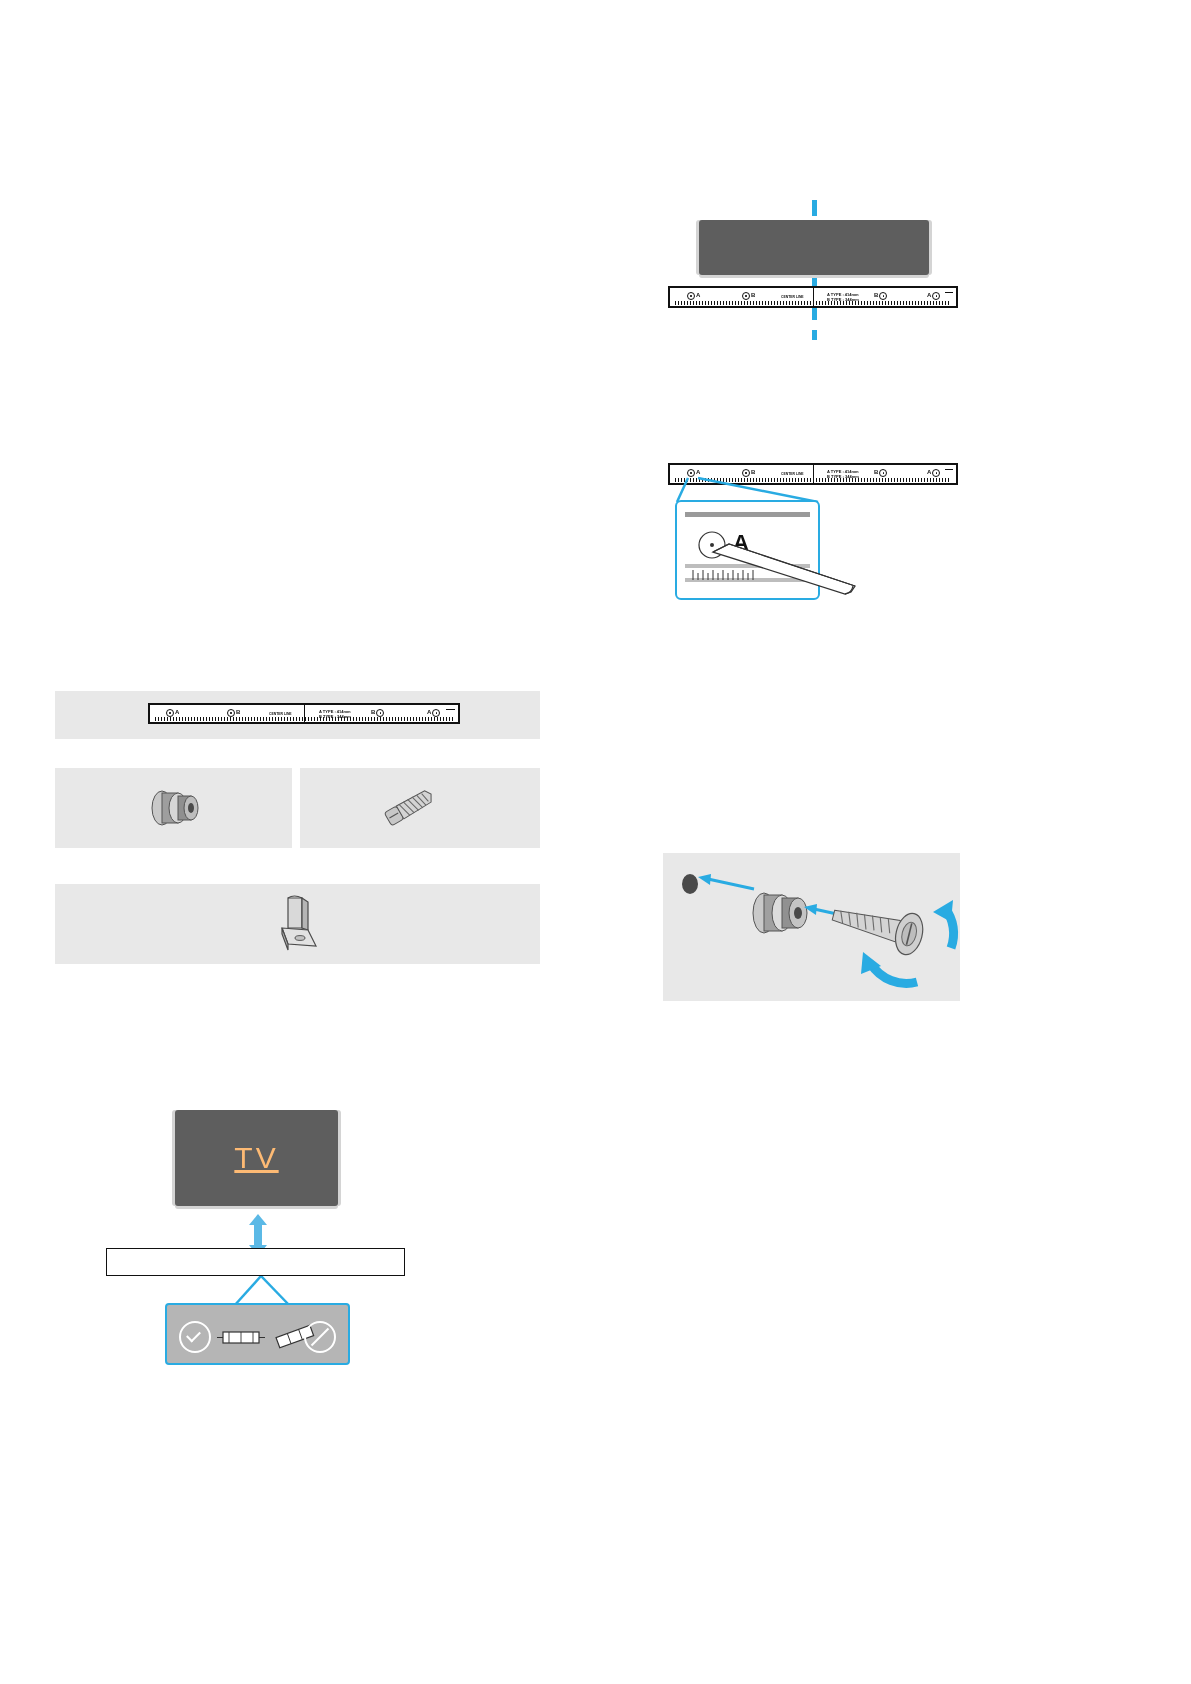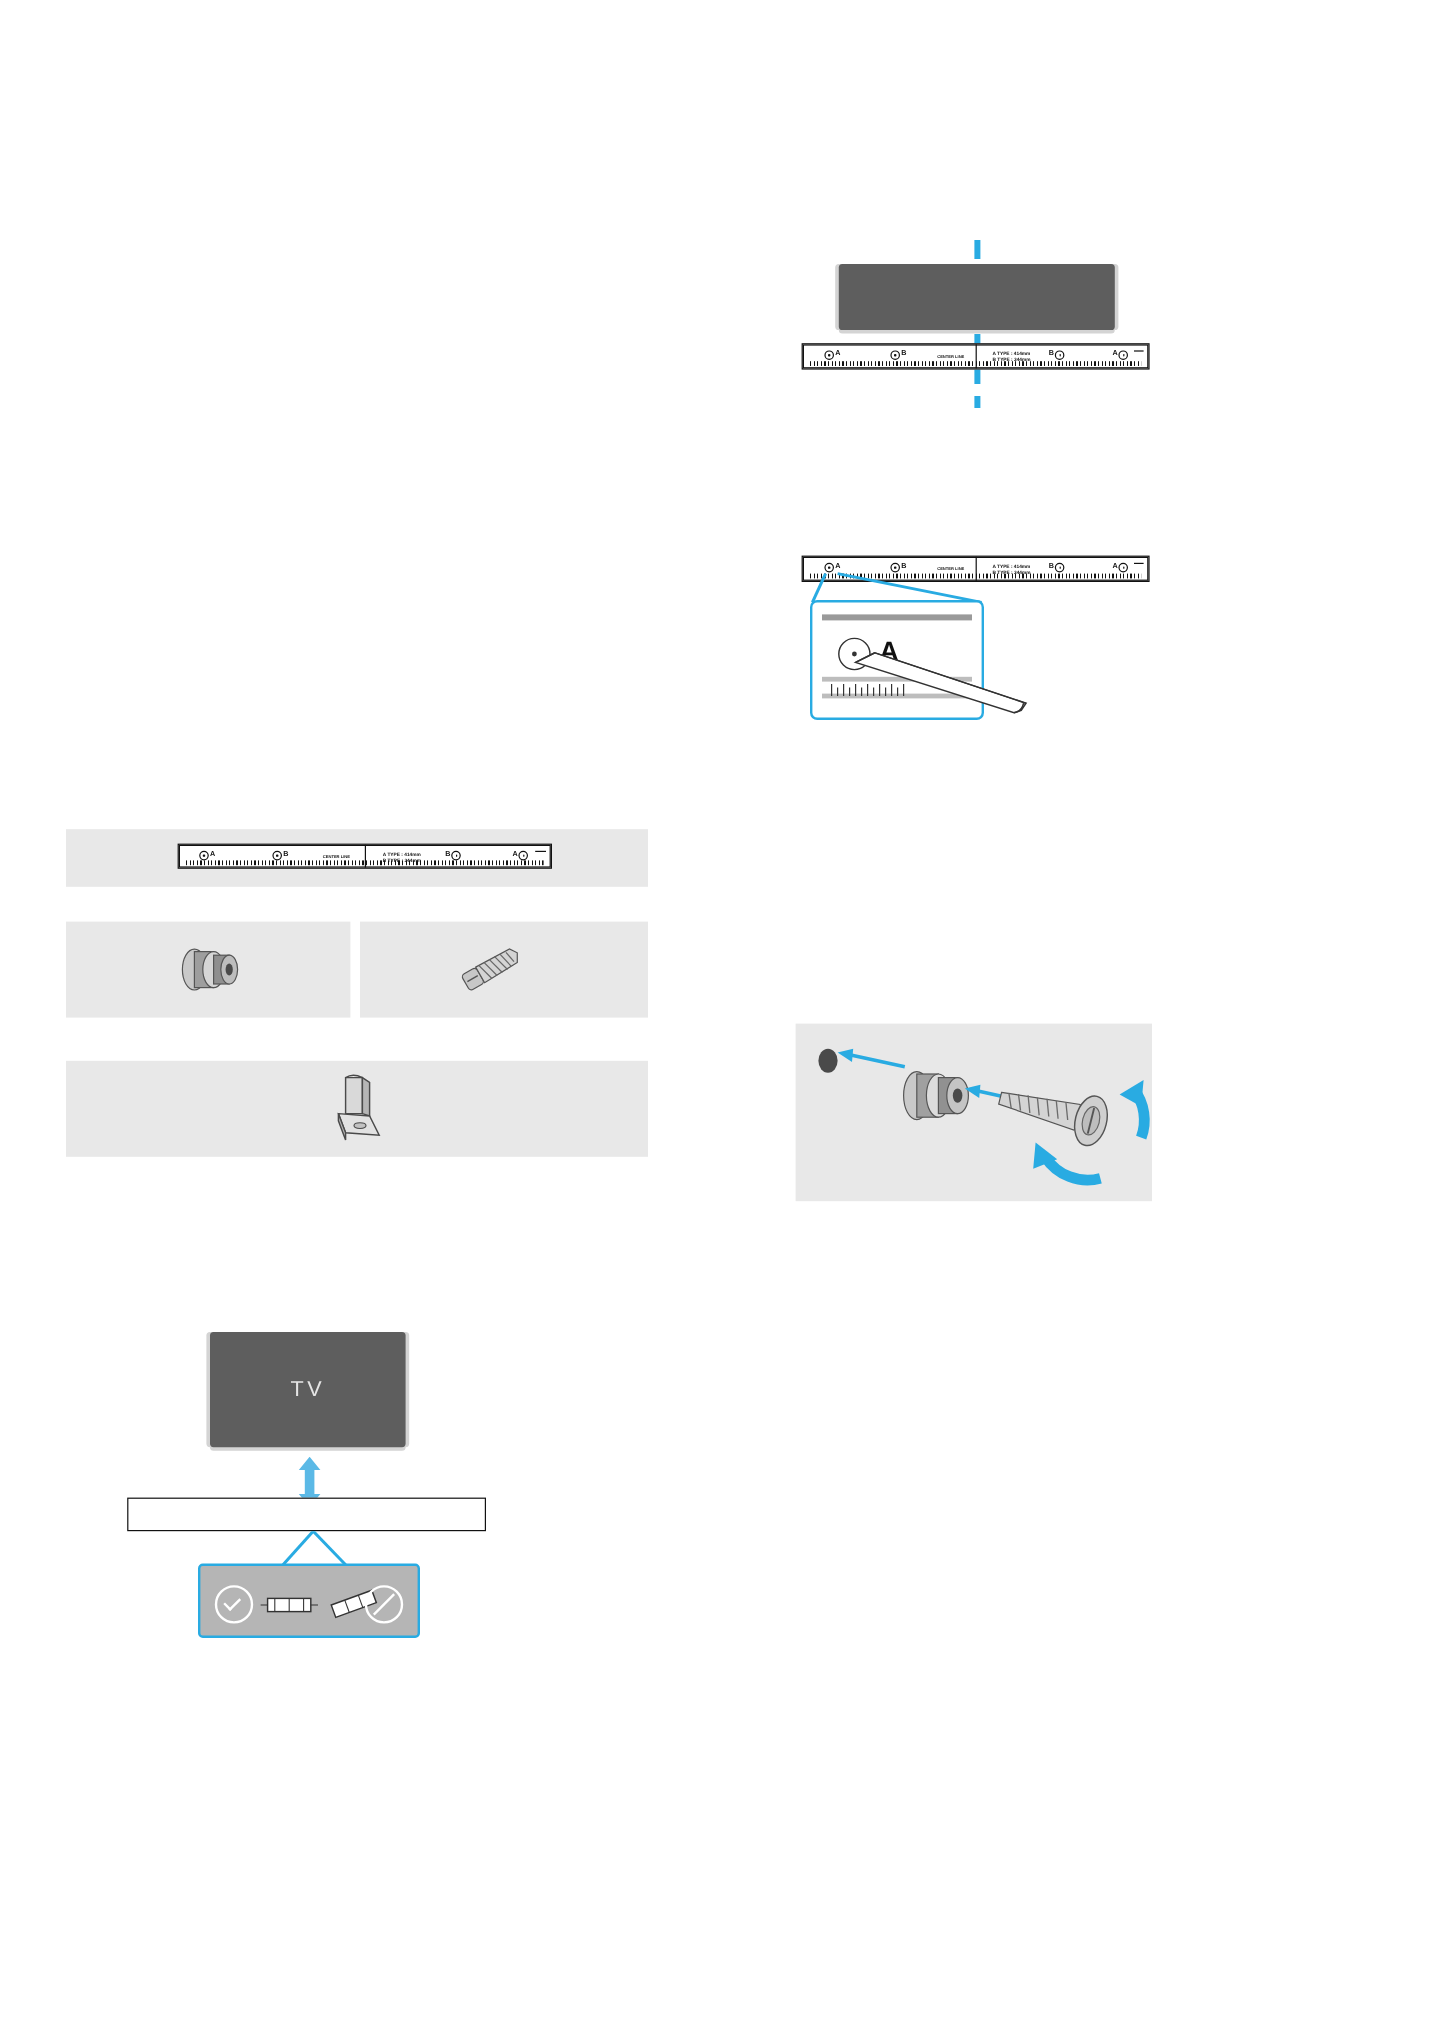--- a/index.html
+++ b/index.html
@@ -68,23 +68,24 @@
     position:absolute;width:5px;background:
       repeating-linear-gradient(to bottom,#29abe2 0 16px,transparent 16px 26px);
   }
 
   
   .tvpanel{
     position:absolute;background:#5e5e5e;border-radius:3px;
     box-shadow:0 3px 0 0 #d4d4d4, 3px 0 0 0 #d4d4d4, -3px 0 0 0 #d4d4d4;
   }
   .tvpanel .tvlabel{
-    color:#e5e5e5;font-size:18px;letter-spacing:3px;
+    color:#fdba74;font-size:30px;letter-spacing:3px;
     width:100%;text-align:center;position:absolute;top:50%;
     transform:translateY(-50%);
+    text-decoration:underline;
   }
   .barpanel{
     position:absolute;background:#ffffff;border:1.5px solid #111;box-sizing:border-box;
   }
 
   
   .callout{
     position:absolute;
     background:#ffffff;border:2.5px solid #29abe2;border-radius:6px;
     box-sizing:border-box;

